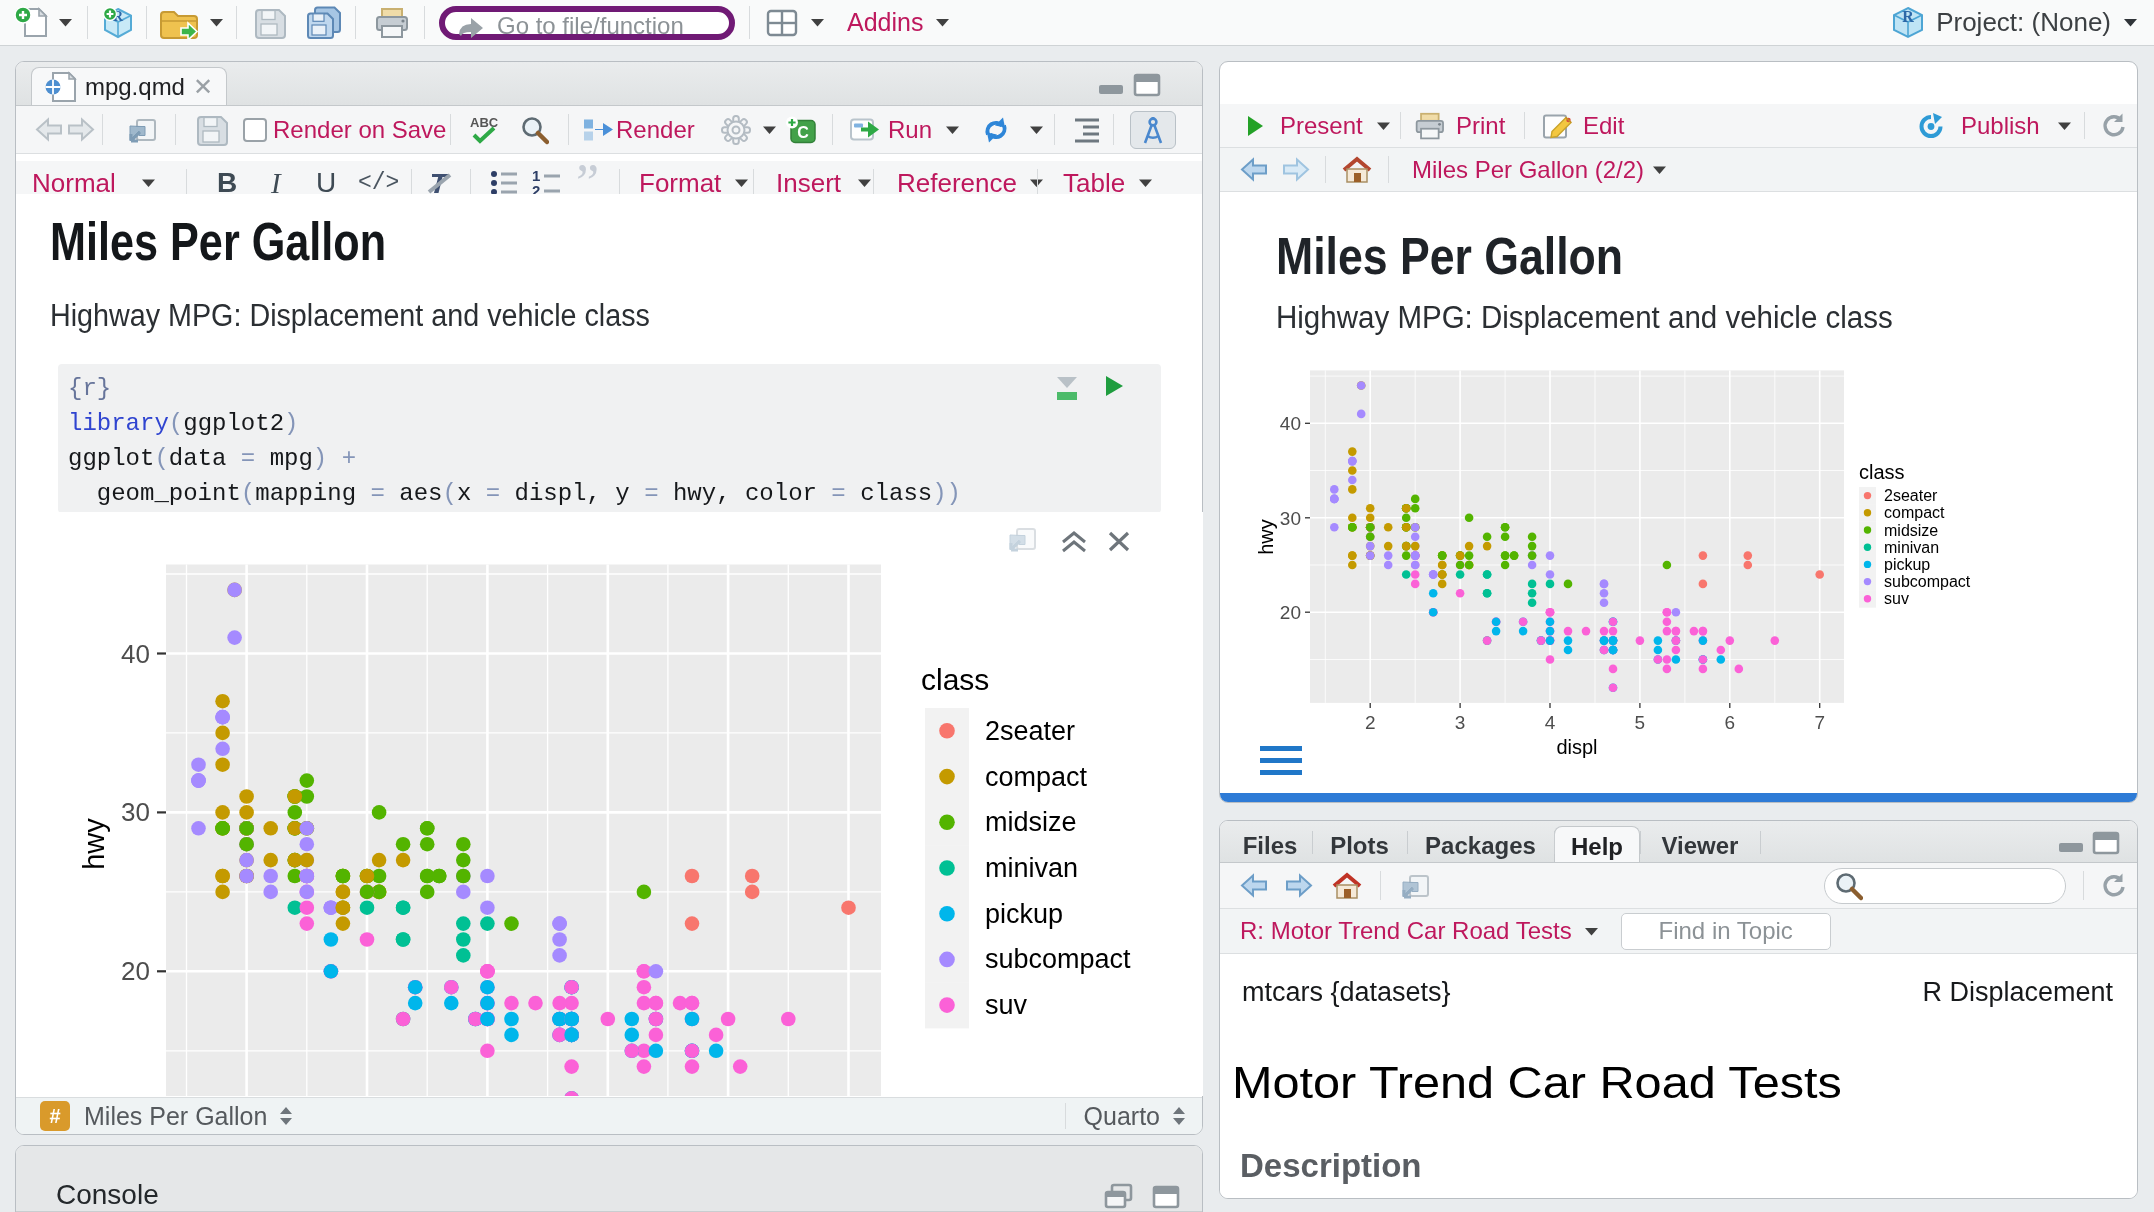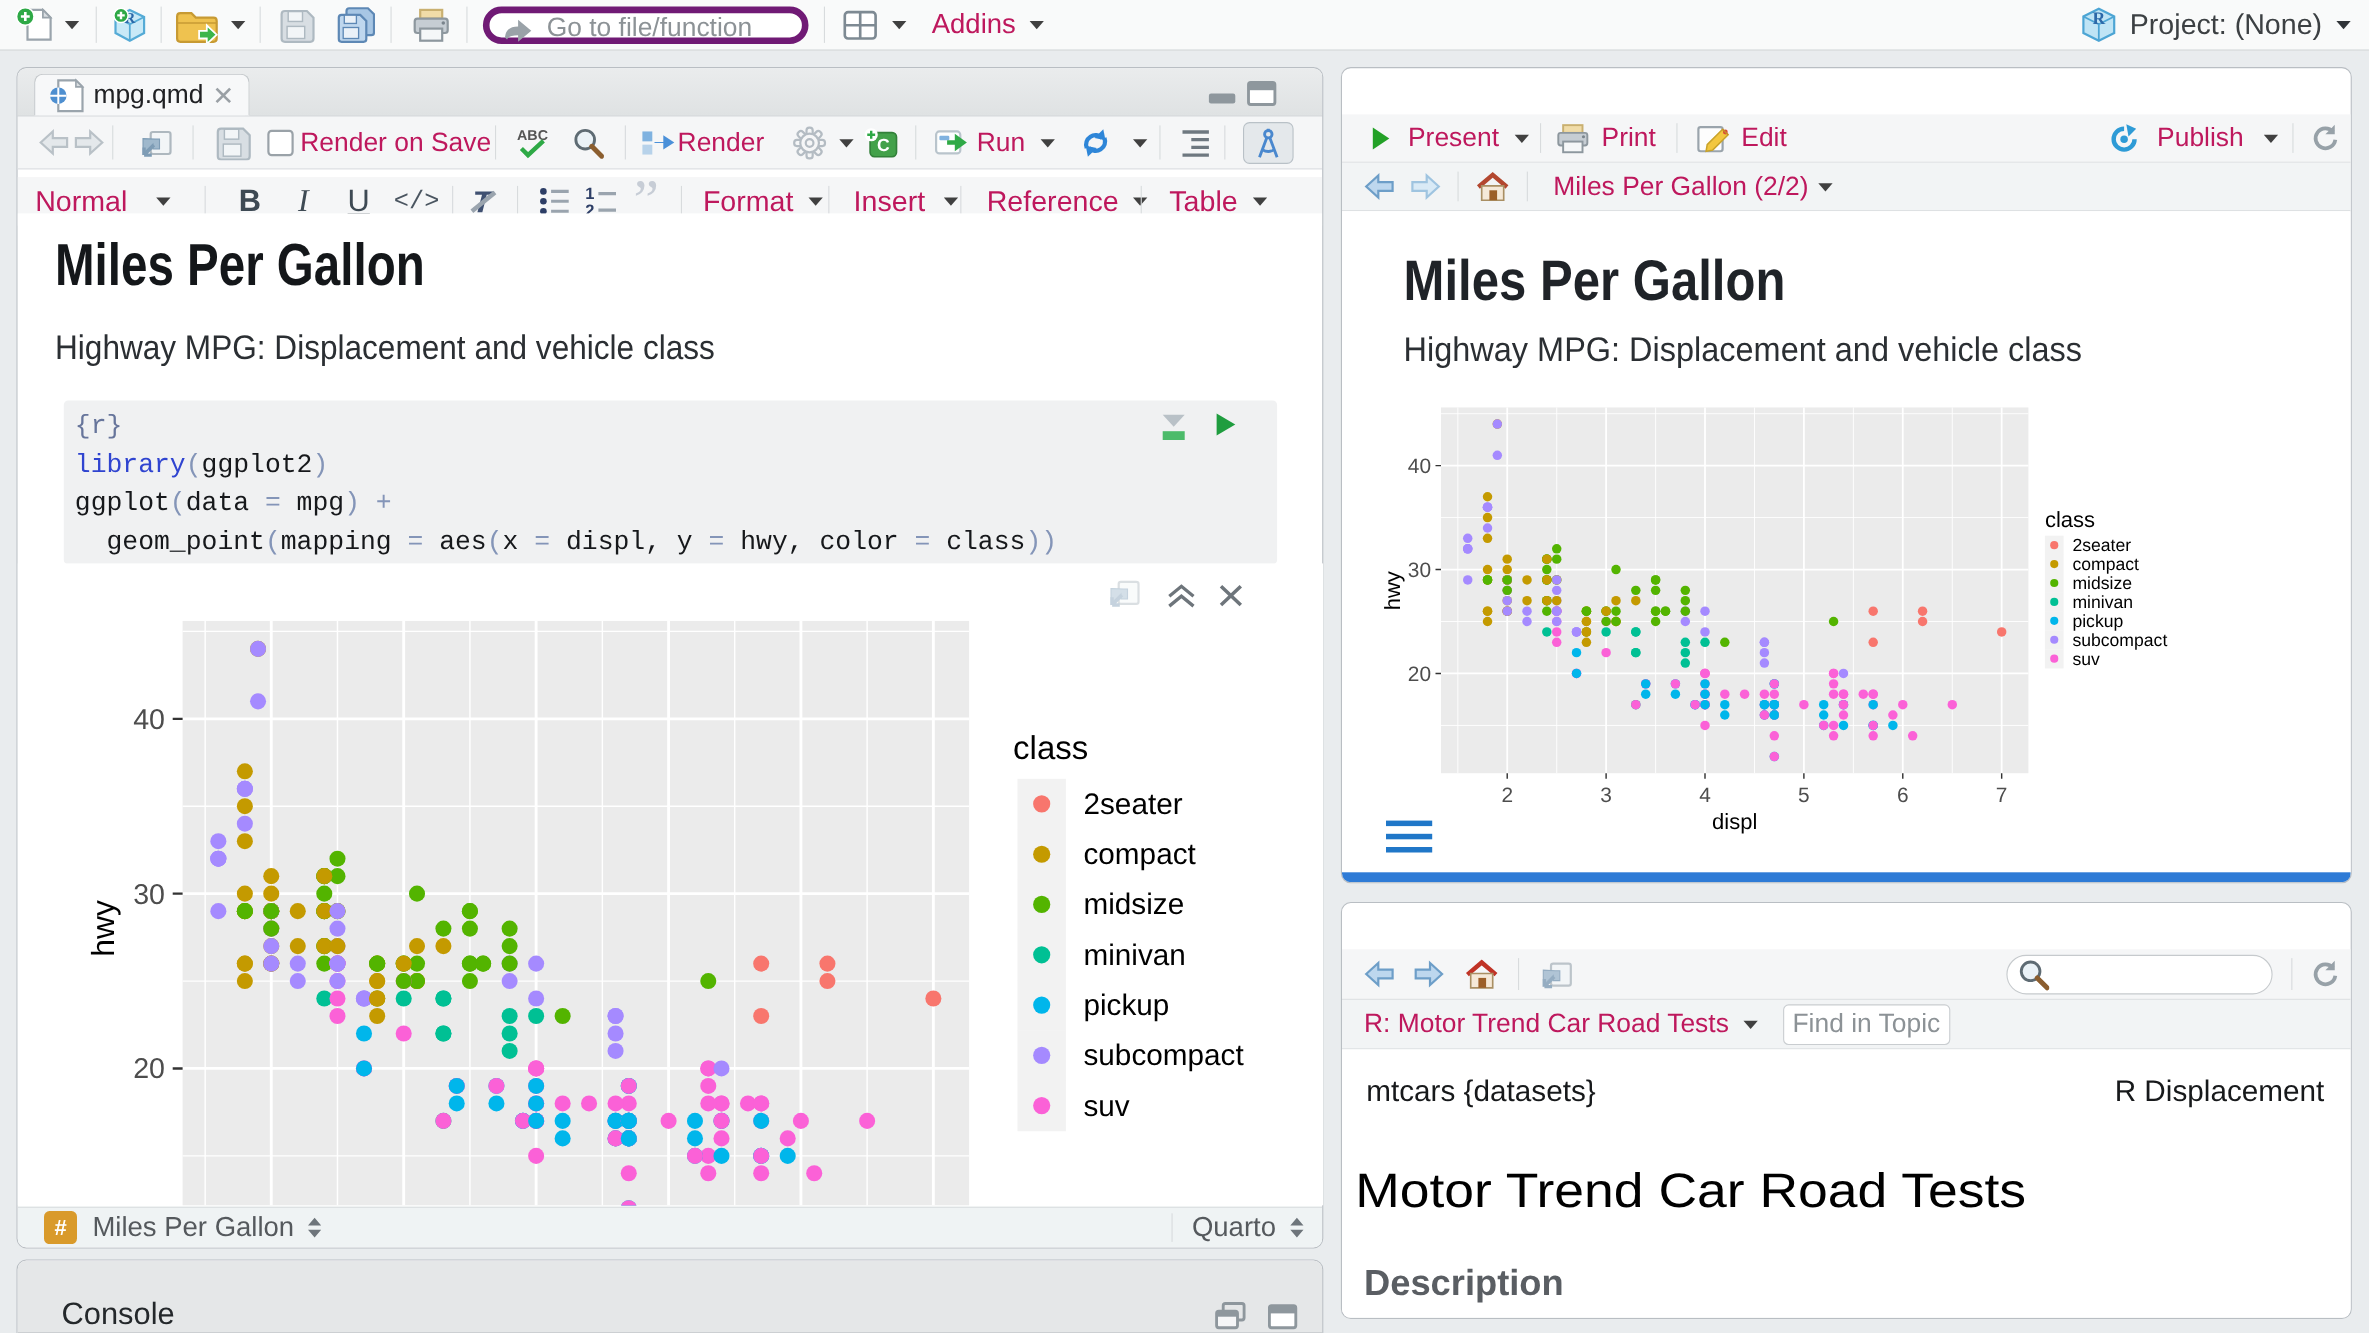--- a/index.html
+++ b/index.html
@@ -1103,20 +1103,39 @@
     <circle cx="648.5" cy="374.4" r="3.7" fill="#00B6EB"></circle>
     <text x="665" y="379.9" font-size="16" fill="#000000">pickup</text>
     <rect x="640" y="383.0" width="17" height="17.5" fill="#F2F2F2"></rect>
     <circle cx="648.5" cy="391.6" r="3.7" fill="#A58AFF"></circle>
     <text x="665" y="397.1" font-size="16" fill="#000000">subcompact</text>
     <rect x="640" y="400.2" width="17" height="17.5" fill="#F2F2F2"></rect>
     <circle cx="648.5" cy="408.8" r="3.7" fill="#FB61D7"></circle>
     <text x="665" y="414.3" font-size="16" fill="#000000">suv</text>
   </svg>
 <div class="pane" style="left:1219px;top:820px;width:919px;height:379px">
+    <div class="tabbar" style="height:42px">
+      <div class="tab" style="left:8px;width:84px;font-weight:bold;padding-top:6px">Files</div>
+      <div class="tab" style="left:92px;width:95px;font-weight:bold;padding-top:6px">Plots</div>
+      <div class="tab" style="left:187px;width:147px;font-weight:bold;padding-top:6px">Packages</div>
+      <div class="tab active" style="left:334px;width:86px;font-weight:bold;padding-top:6px">Help</div>
+      <div class="tab" style="left:420px;width:120px;font-weight:bold;padding-top:6px">Viewer</div>
+      <div class="tabsep" style="left:92px"></div>
+      <div class="tabsep" style="left:187px"></div>
+      <div class="tabsep" style="left:334px"></div>
+      <div class="tabsep" style="left:420px"></div>
+      <div class="tabsep" style="left:540px"></div>
+      <div class="abs" style="right:52px;top:8px"><svg width="28" height="26" viewBox="0 0 28 26" style="">
+          <rect x="2" y="14" width="24" height="9" rx="2" fill="#8E979D"></rect>
+        </svg></div>
+      <div class="abs" style="right:17px;top:8px"><svg width="28" height="28" viewBox="0 0 28 28" style="">
+          <rect x="2" y="4" width="24" height="20" rx="2" fill="#ffffff" stroke="#8E979D" stroke-width="2.6"></rect>
+          <rect x="2" y="4" width="24" height="7" fill="#8E979D"></rect>
+        </svg></div>
+    </div>
     <div class="toolrow" style="top:42px;height:46px">
       <span class="ti" style="left:20px">
         <svg width="29" height="27" viewBox="0 0 29 27" style="">
           <path d="M2 13 L13 3 v6 h13 v8 h-13 v6 Z" fill="#BDD7EE" stroke="#6D9EC8" stroke-width="2"></path>
         </svg>
       </span>
       <span class="ti" style="left:64px">
         <svg width="29" height="27" viewBox="0 0 29 27" style="">
           <path d="M27 13 L16 3 v6 H3 v8 h13 v6 Z" fill="#BDD7EE" stroke="#6D9EC8" stroke-width="2"></path>
         </svg>
@@ -1154,21 +1173,21 @@
         </svg>
       </span>
     </div>
     <div class="toolrow" style="top:88px;height:45px;padding-left:20px;background:#F2F4F5">
       <span class="tbtxt" style="font-size:24px">R: Motor Trend Car Road Tests</span>
       <span style="margin-left:12px;margin-right:0px;display:inline-flex">
         <svg width="15" height="9" viewBox="0 0 15 9" style="vertical-align:middle">
           <polygon points="1,1 14,1 7.5,8.5" fill="#404040"></polygon>
         </svg>
       </span>
-      <div style="margin-left:22px;width:152px;height:37px;border:1px solid #C9CDD0;border-radius:5px;background:#fff;display:flex;align-items:center;justify-content:center">
+      <div style="margin-left:22px;width:210px;height:37px;border:1px solid #C9CDD0;border-radius:5px;background:#fff;display:flex;align-items:center;justify-content:center">
         <span class="ph" style="font-size:24px">Find in Topic</span>
       </div>
     </div>
     <div class="abs" style="left:0;top:133px;right:0;bottom:0;background:#ffffff">
       <div class="abs" style="left:22px;top:23px;font-size:27px;color:#17191B">mtcars {datasets}</div>
       <div class="abs" style="right:24px;top:23px;font-size:27px;color:#17191B">R Displacement</div>
       <div class="abs" style="left:12px;top:104px;font-size:44px;color:#000000;transform:scaleX(1.105);transform-origin:left top">Motor Trend Car Road Tests</div>
       <div class="abs" style="left:20px;top:193px;font-size:33px;font-weight:bold;color:#5A5E63">Description</div>
     </div>
   </div>

